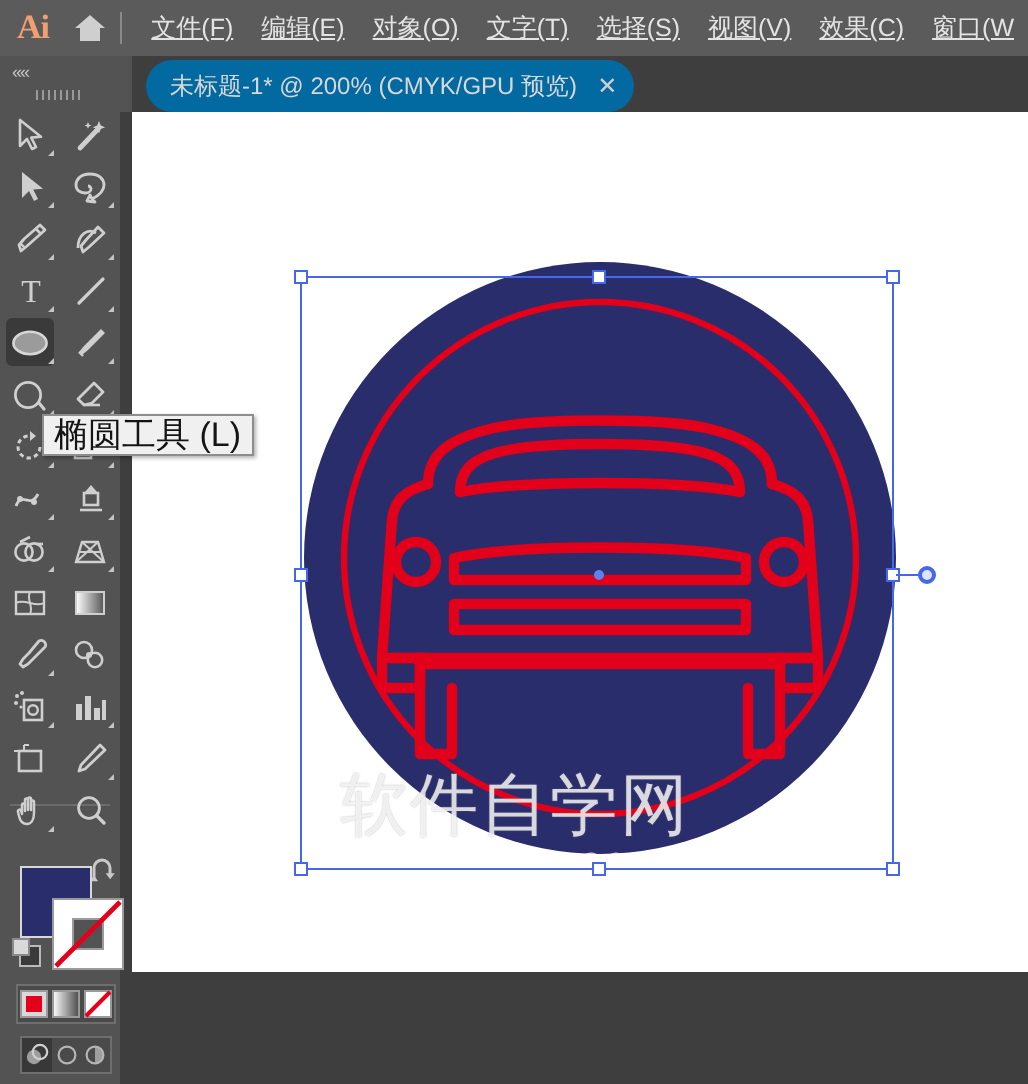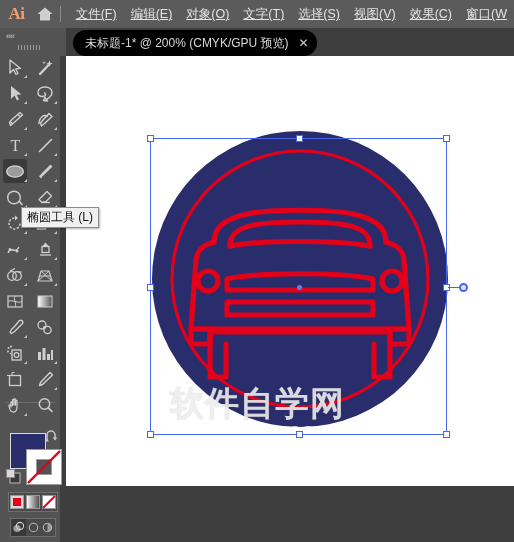--- a/index.html
+++ b/index.html
@@ -13,38 +13,38 @@
            background:#5b5b5b;display:flex;align-items:center;}
   .ai-logo{width:40px;height:28px;display:flex;align-items:center;justify-content:center;
            color:#f0a070;font-size:17px;font-weight:bold;letter-spacing:-.5px;
            font-family:Liberation Serif, serif;}
   .home-ico{width:30px;height:28px;display:flex;align-items:center;justify-content:center;}
   .menu-sep{width:1px;height:16px;background:#8a8a8a;margin:0 8px 0 2px;}
   .menu-item{color:#e3e3e3;font-size:12.5px;padding:0 7px;white-space:nowrap;line-height:28px;text-decoration:underline;}
 
   
   .tabbar{position:absolute;left:66px;top:28px;width:448px;height:28px;background:#3e3e3e;}
-  .tab{position:absolute;left:7px;top:2px;height:26px;background:#000000;
+  .tab{position:absolute;left:7px;top:2px;height:26px;background:#0369a1;
        display:flex;align-items:center;padding:0 8px 0 12px;border-radius:13px;}
   .tab-label{color:#d8d8d8;font-size:12px;white-space:nowrap;}
   .tab-close{color:#cfcfcf;font-size:12px;margin-left:10px;line-height:1;}
 
   
   .docwrap{position:absolute;left:66px;top:56px;width:448px;height:486px;background:#3e3e3e;}
   .canvas{position:absolute;left:0;top:0;width:448px;height:430px;background:#ffffff;}
   .leftgutter{position:absolute;left:60px;top:56px;width:6px;height:486px;background:#3e3e3e;}
 
   
   .art{position:absolute;left:85px;top:73px;width:298px;height:300px;}
   .art svg{display:block;}
 
   
   .wm{position:absolute;left:104px;top:328px;width:220px;height:62px;
       pointer-events:none;user-select:none;}
-  .wm-main{font-size:34px;font-weight:bold;color:rgba(255,255,255,.78);
+  .wm-main{font-size:34px;font-weight:normal;color:rgba(255,255,255,.78);
            letter-spacing:1px;line-height:38px;text-shadow:0 0 1px rgba(120,120,120,.55);
            font-family:"DejaVu Sans",sans-serif;}
   .wm-sub{font-size:14px;font-weight:bold;color:rgba(255,255,255,.72);
           letter-spacing:2.5px;line-height:18px;}
 
   
   .selbox{position:absolute;left:84px;top:82px;width:297px;height:297px;
           border:1px solid #4668e8;box-sizing:border-box;}
   .hnd{position:absolute;width:7px;height:7px;background:#ffffff;
        border:1px solid #4668e8;box-sizing:border-box;}
@@ -66,21 +66,21 @@
                     background:#3a3a3a;border-radius:3px;}
   .tcell svg{position:relative;z-index:2;}
   .corner{position:absolute;right:3px;bottom:2px;width:0;height:0;z-index:3;
           border-left:3px solid transparent;border-bottom:3px solid #c4c4c4;}
   .tb-div{position:absolute;left:5px;width:50px;height:1px;background:#6b6b6b;}
 
   
   .tooltip{position:absolute;left:21px;top:179px;height:19px;background:#f0f0f0;
            border:1px solid #8d8d8d;display:flex;align-items:center;
            padding:0 5px;z-index:40;box-shadow:1px 1px 2px rgba(0,0,0,.3);}
-  .tooltip span{font-size:12px;color:#141414;white-space:nowrap;}
+  .tooltip span{font-size:17px;color:#141414;white-space:nowrap;}
 
   
   .cc{position:absolute;left:0;top:380px;width:60px;height:162px;}
   .fill-sw{position:absolute;left:10px;top:25px;width:36px;height:36px;
            background:#2a2d6b;border:1px solid #d8d8d8;box-sizing:border-box;}
   .stroke-sw{position:absolute;left:26px;top:41px;width:36px;height:36px;
              background:#ffffff;border:1px solid #9b9b9b;box-sizing:border-box;}
   .stroke-inner{position:absolute;left:9px;top:9px;width:16px;height:16px;
                 background:#535353;border:1px solid #9b9b9b;box-sizing:border-box;}
   .none-slash{position:absolute;left:0;top:0;width:100%;height:100%;overflow:hidden;}

